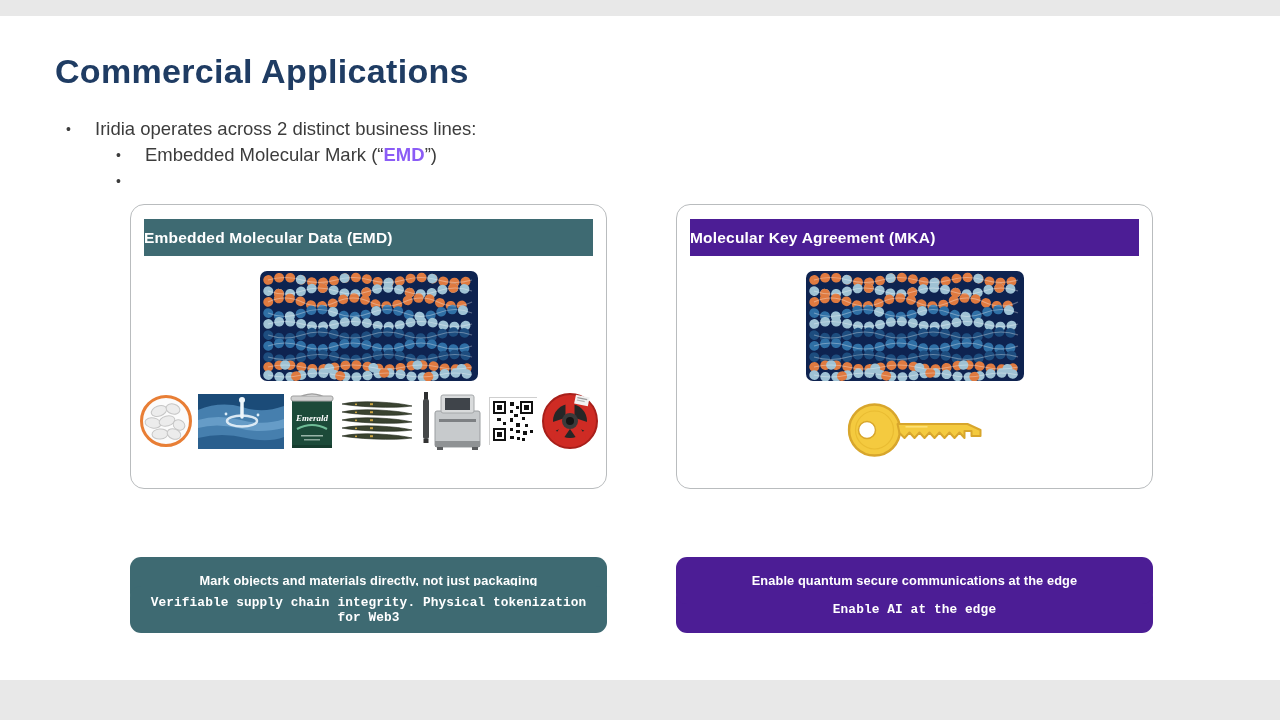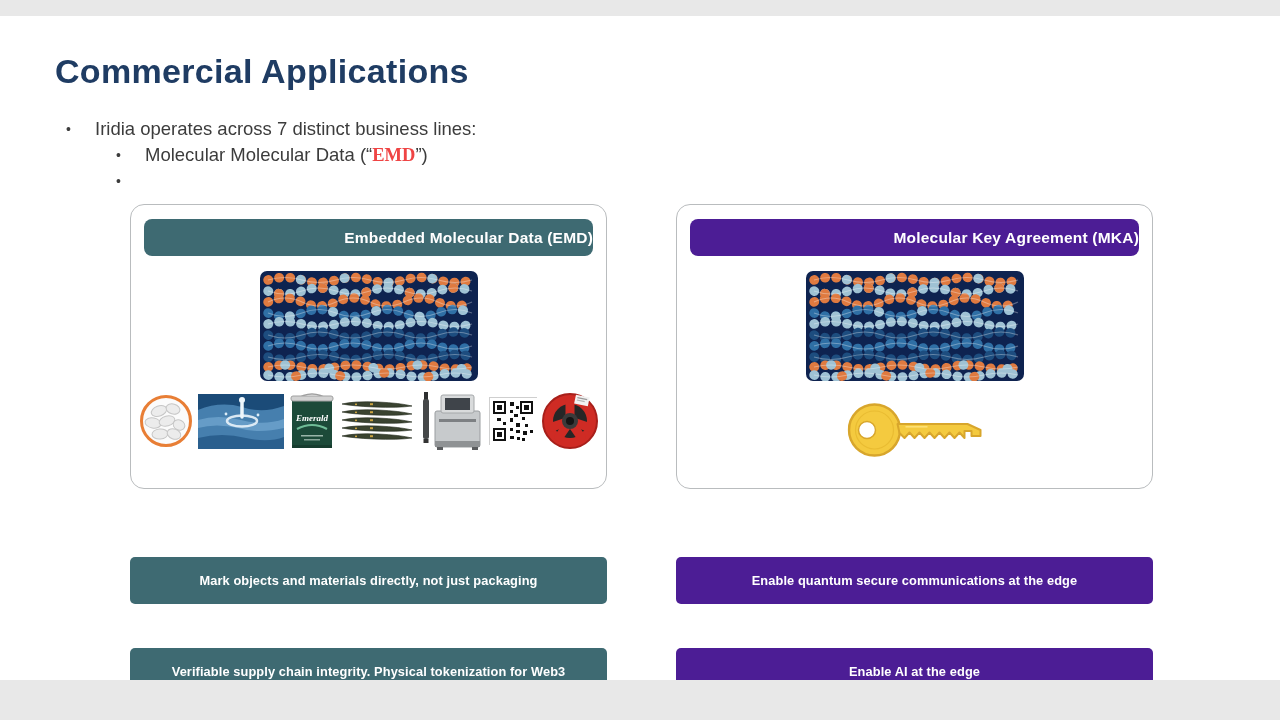--- a/index.html
+++ b/index.html
@@ -9,53 +9,53 @@
     font-family:"Liberation Sans", sans-serif; overflow:hidden; margin:16px auto;
   }
   .title {
     position:absolute; left:55px; top:36px;
     font-size:34px; font-weight:800; color:#1f3c63; letter-spacing:.3px;
   }
   .bullets { position:absolute; left:66px; top:100px; font-size:18.5px; color:#3c3c3c; }
   .b-row { display:flex; line-height:26px; }
   .b-row.sub { margin-left:50px; }
   .b-marker { width:29px; font-size:14px; line-height:26px; color:#3c3c3c; }
-  .b-bold { font-weight:700; color:#ef4444;font-family:Liberation Serif, serif; }
+  .b-bold { font-weight:700; color:#8b5cf6; }
 
   .card {
     position:absolute; top:188px; width:477px; height:285px; background:#fff;
     border:1.5px solid #b9bcbe; border-radius:14px;
   }
   .card.left { left:130px; }
   .card.right { left:676px; }
   .card-header {
-    position:absolute; left:13px; right:13px; top:14px; height:37px; border-radius:8px;
-    display:flex; align-items:center; justify-content:flex-end;
+    position:absolute; left:13px; right:13px; top:14px; height:37px; border-radius:0;
+    display:flex; align-items:center; justify-content:flex-start;
     color:#fff; font-weight:700; font-size:15.5px; letter-spacing:.2px;
   }
   .emd-accent { background:#3e6a72; }
   .mka-accent { background:#4c1d95; }
 
   .molecule { position:absolute; top:66px; left:50%; transform:translateX(-50%); width:218px; height:110px; }
   .icons-row {
     position:absolute; left:8px; right:8px; top:180px; height:72px;
     display:flex; align-items:center; justify-content:space-between;
   }
   .key-wrap { position:absolute; top:196px; left:50%; transform:translateX(-50%); }
 
   .pill {
-    position:absolute; width:477px; height:47px; border-radius:5px;
+    position:absolute; width:477px; height:47px; border-radius:11px;
     display:flex; align-items:center; justify-content:center; text-align:center;
     color:#fff; font-weight:700; font-size:12.8px; padding:0 10px; letter-spacing:.1px;
   }
   .pill.col-l { left:130px; }
   .pill.col-r { left:676px; }
   .pill.r1 { top:484px; }
   .pill.r2 { top:541px; }
-  .pill.r3 { top:632px; }
+  .pill.r3 { top:570px;font-family:Liberation Mono, monospace; }
 
   .footer-logo {
     position:absolute; left:1033px; top:670px; display:flex; align-items:center; gap:9px;
   }
   .logo-text { font-size:28px; font-weight:600; letter-spacing:.5px; color:#2b3a6a; line-height:28px; }
   .logo-text .fin { color:#4fa0da;text-align:center; }
   .page-number { position:absolute; left:1212px; top:678px; font-size:14px; color:#6b6b6b; }
 </style>
 </head>
 <body>
@@ -99,25 +99,25 @@
   </defs>
 </svg>
 
 <div class="slide">
 
   <div class="title">Commercial Applications</div>
 
   <div class="bullets">
     <div class="b-row">
       <span class="b-marker">•</span>
-      <span>Iridia operates across 7 distinct business lines:</span>
+      <span>Iridia operates across 2 distinct business lines:</span>
     </div>
     <div class="b-row sub">
       <span class="b-marker">•</span>
-      <span><span>Molecular Molecular Data (“</span><span class="b-bold">EMD</span><span>”)</span></span>
+      <span><span>Embedded Molecular Mark (“</span><span class="b-bold">EMD</span><span>”)</span></span>
     </div>
     <div class="b-row sub">
       <span class="b-marker">•</span>
     </div>
   </div>
 
   <div class="card left">
     <div class="card-header emd-accent">
       <span>Embedded Molecular Data (EMD)</span>
     </div>

